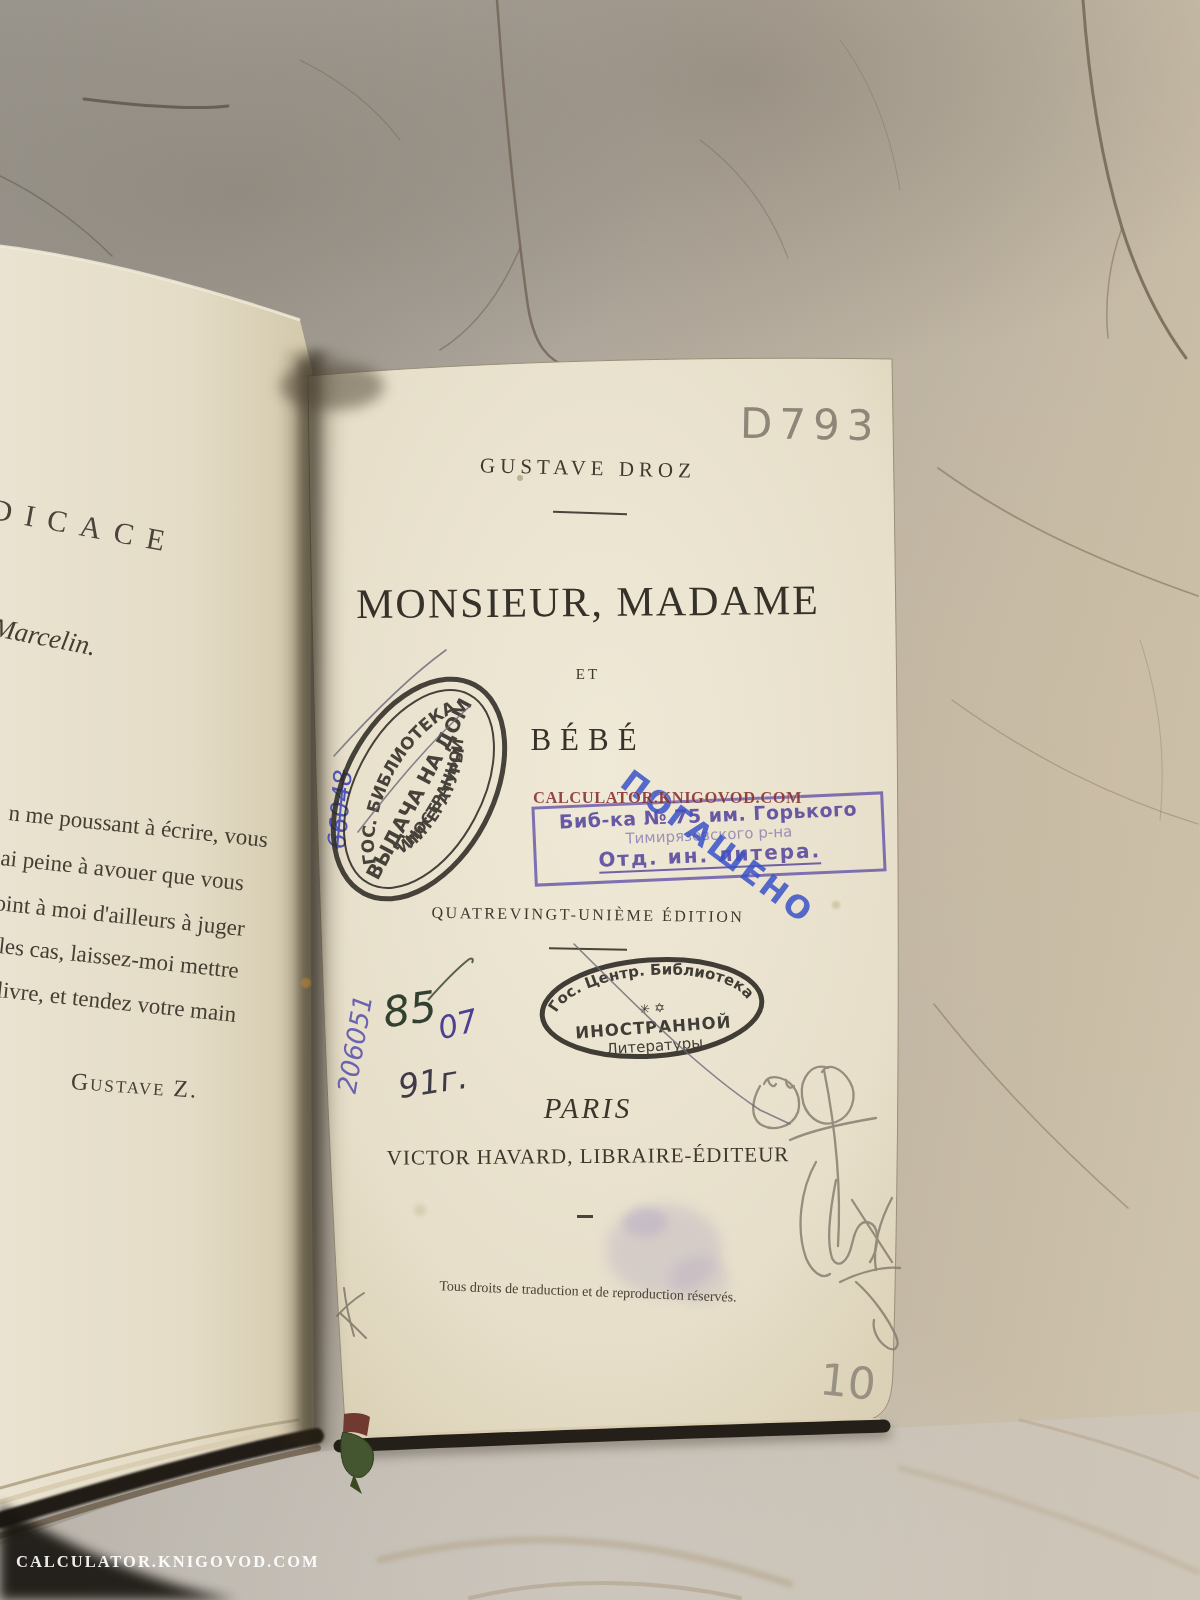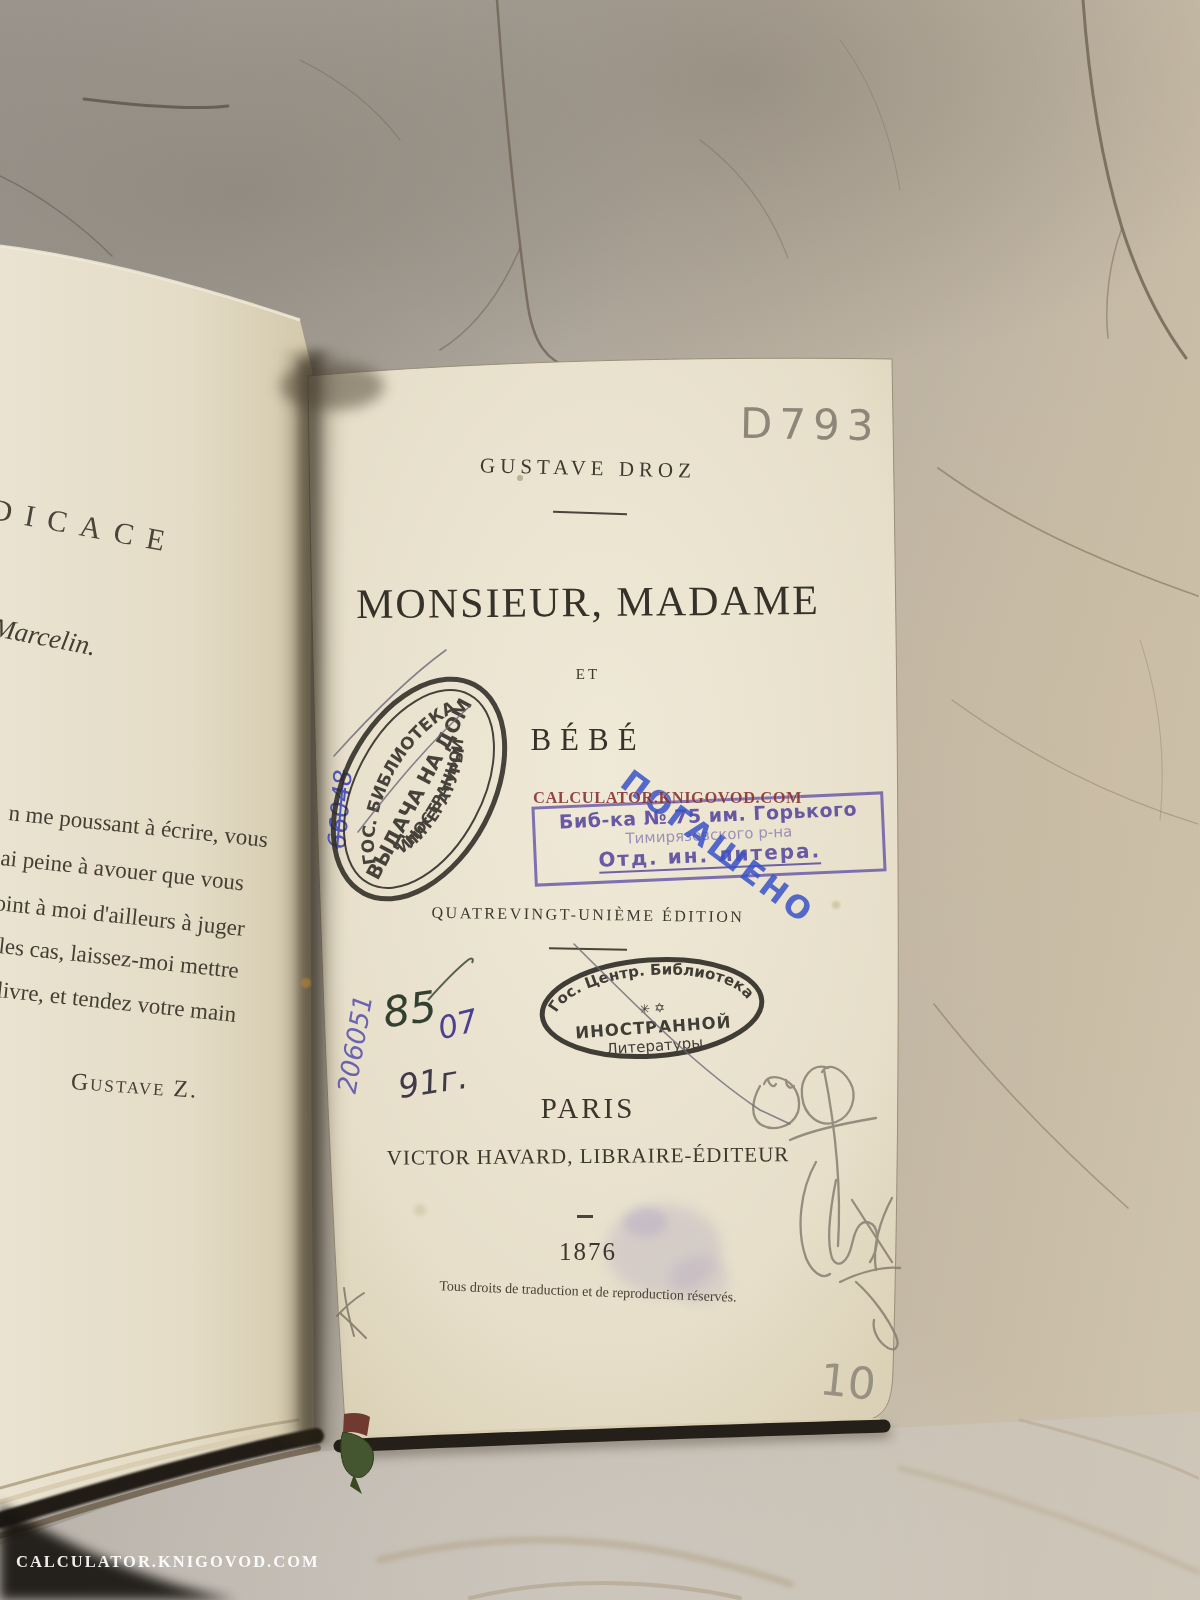--- a/index.html
+++ b/index.html
@@ -119,24 +119,23 @@
   <div class="abs ser lp" style="left:-2px;top:977px;font-size:23px;transform:rotate(6deg);transform-origin:left top;white-space:nowrap;">livre, et tendez votre main</div>
   <div class="abs ser lp" style="left:72px;top:1068px;font-size:24px;font-variant:small-caps;letter-spacing:2px;transform:rotate(4deg);transform-origin:left top;">Gustave Z.</div>
 
   <div class="abs ser ctr ink" style="top:456px;font-size:21px;letter-spacing:5px;transform:rotate(1.5deg);color:#3f3a2f;">GUSTAVE DROZ</div>
   <div class="abs" style="left:553px;top:512px;width:74px;height:2px;background:#4a443a;transform:rotate(2deg);"></div>
   <div class="abs ser ctr" style="top:578px;font-size:42px;letter-spacing:2px;transform:rotate(-0.5deg);color:#36322a;">MONSIEUR, MADAME</div>
   <div class="abs ser ctr" style="top:722px;font-size:31px;letter-spacing:9px;color:#36322a;">BÉBÉ</div>
   <div class="abs ser ctr ink" style="top:666px;font-size:15px;letter-spacing:3px;">ET</div>
   <div class="abs ser ctr ink" style="top:906px;font-size:16px;letter-spacing:2.5px;transform:rotate(0.8deg);">QUATREVINGT-UNIÈME ÉDITION</div>
   <div class="abs" style="left:549px;top:948px;width:78px;height:2px;background:#4a443a;transform:rotate(1deg);"></div>
-  <div class="abs ser ctr ink" style="top:1092px;font-size:29px;letter-spacing:3px;color:#3b362c;">PARIS</div>
+  <div class="abs ser ctr ink" style="top:1092px;font-size:29px;letter-spacing:3px;color:#3b362c;font-style:italic;">PARIS</div>
   <div class="abs ser ctr ink" style="top:1144px;font-size:21px;letter-spacing:1px;transform:rotate(-0.5deg);">VICTOR HAVARD, LIBRAIRE-ÉDITEUR</div>
   <div class="abs" style="left:577px;top:1215px;width:16px;height:2.5px;background:#4a443a;"></div>
-  <div class="abs ser ctr ink" style="top:1238px;font-size:25px;letter-spacing:2px;">1876</div>
   <div class="abs ser ctr" style="top:1284px;font-size:14px;transform:rotate(2.2deg);color:#4a4335;">Tous droits de traduction et de reproduction réservés.</div>
 
   <div class="abs sans" style="left:740px;top:400px;font-size:42px;letter-spacing:7px;color:#8e8779;transform:rotate(1deg);">D793</div>
   <div class="abs hw" style="left:275px;top:795px;width:130px;text-align:center;font-size:25px;color:#4f55b5;transform:rotate(-85deg);text-decoration:line-through;">66048</div>
   <div class="abs hw" style="left:285px;top:1029px;width:140px;text-align:center;font-size:26px;color:#6a63b0;transform:rotate(-80deg);">206051</div>
   <div class="abs hw" style="left:383px;top:985px;font-size:42px;color:#31402f;transform:rotate(-8deg);">85</div>
   <div class="abs hw" style="left:438px;top:1006px;font-size:31px;color:#4c4090;transform:rotate(-14deg);">07</div>
   <div class="abs hw" style="left:398px;top:1062px;font-size:33px;color:#3f3a4a;transform:rotate(-9deg);">91г.</div>
   <div class="abs hw" style="left:820px;top:1356px;font-size:44px;color:#8d8678;transform:rotate(6deg);opacity:.85;font-style:normal;">10</div>
 

